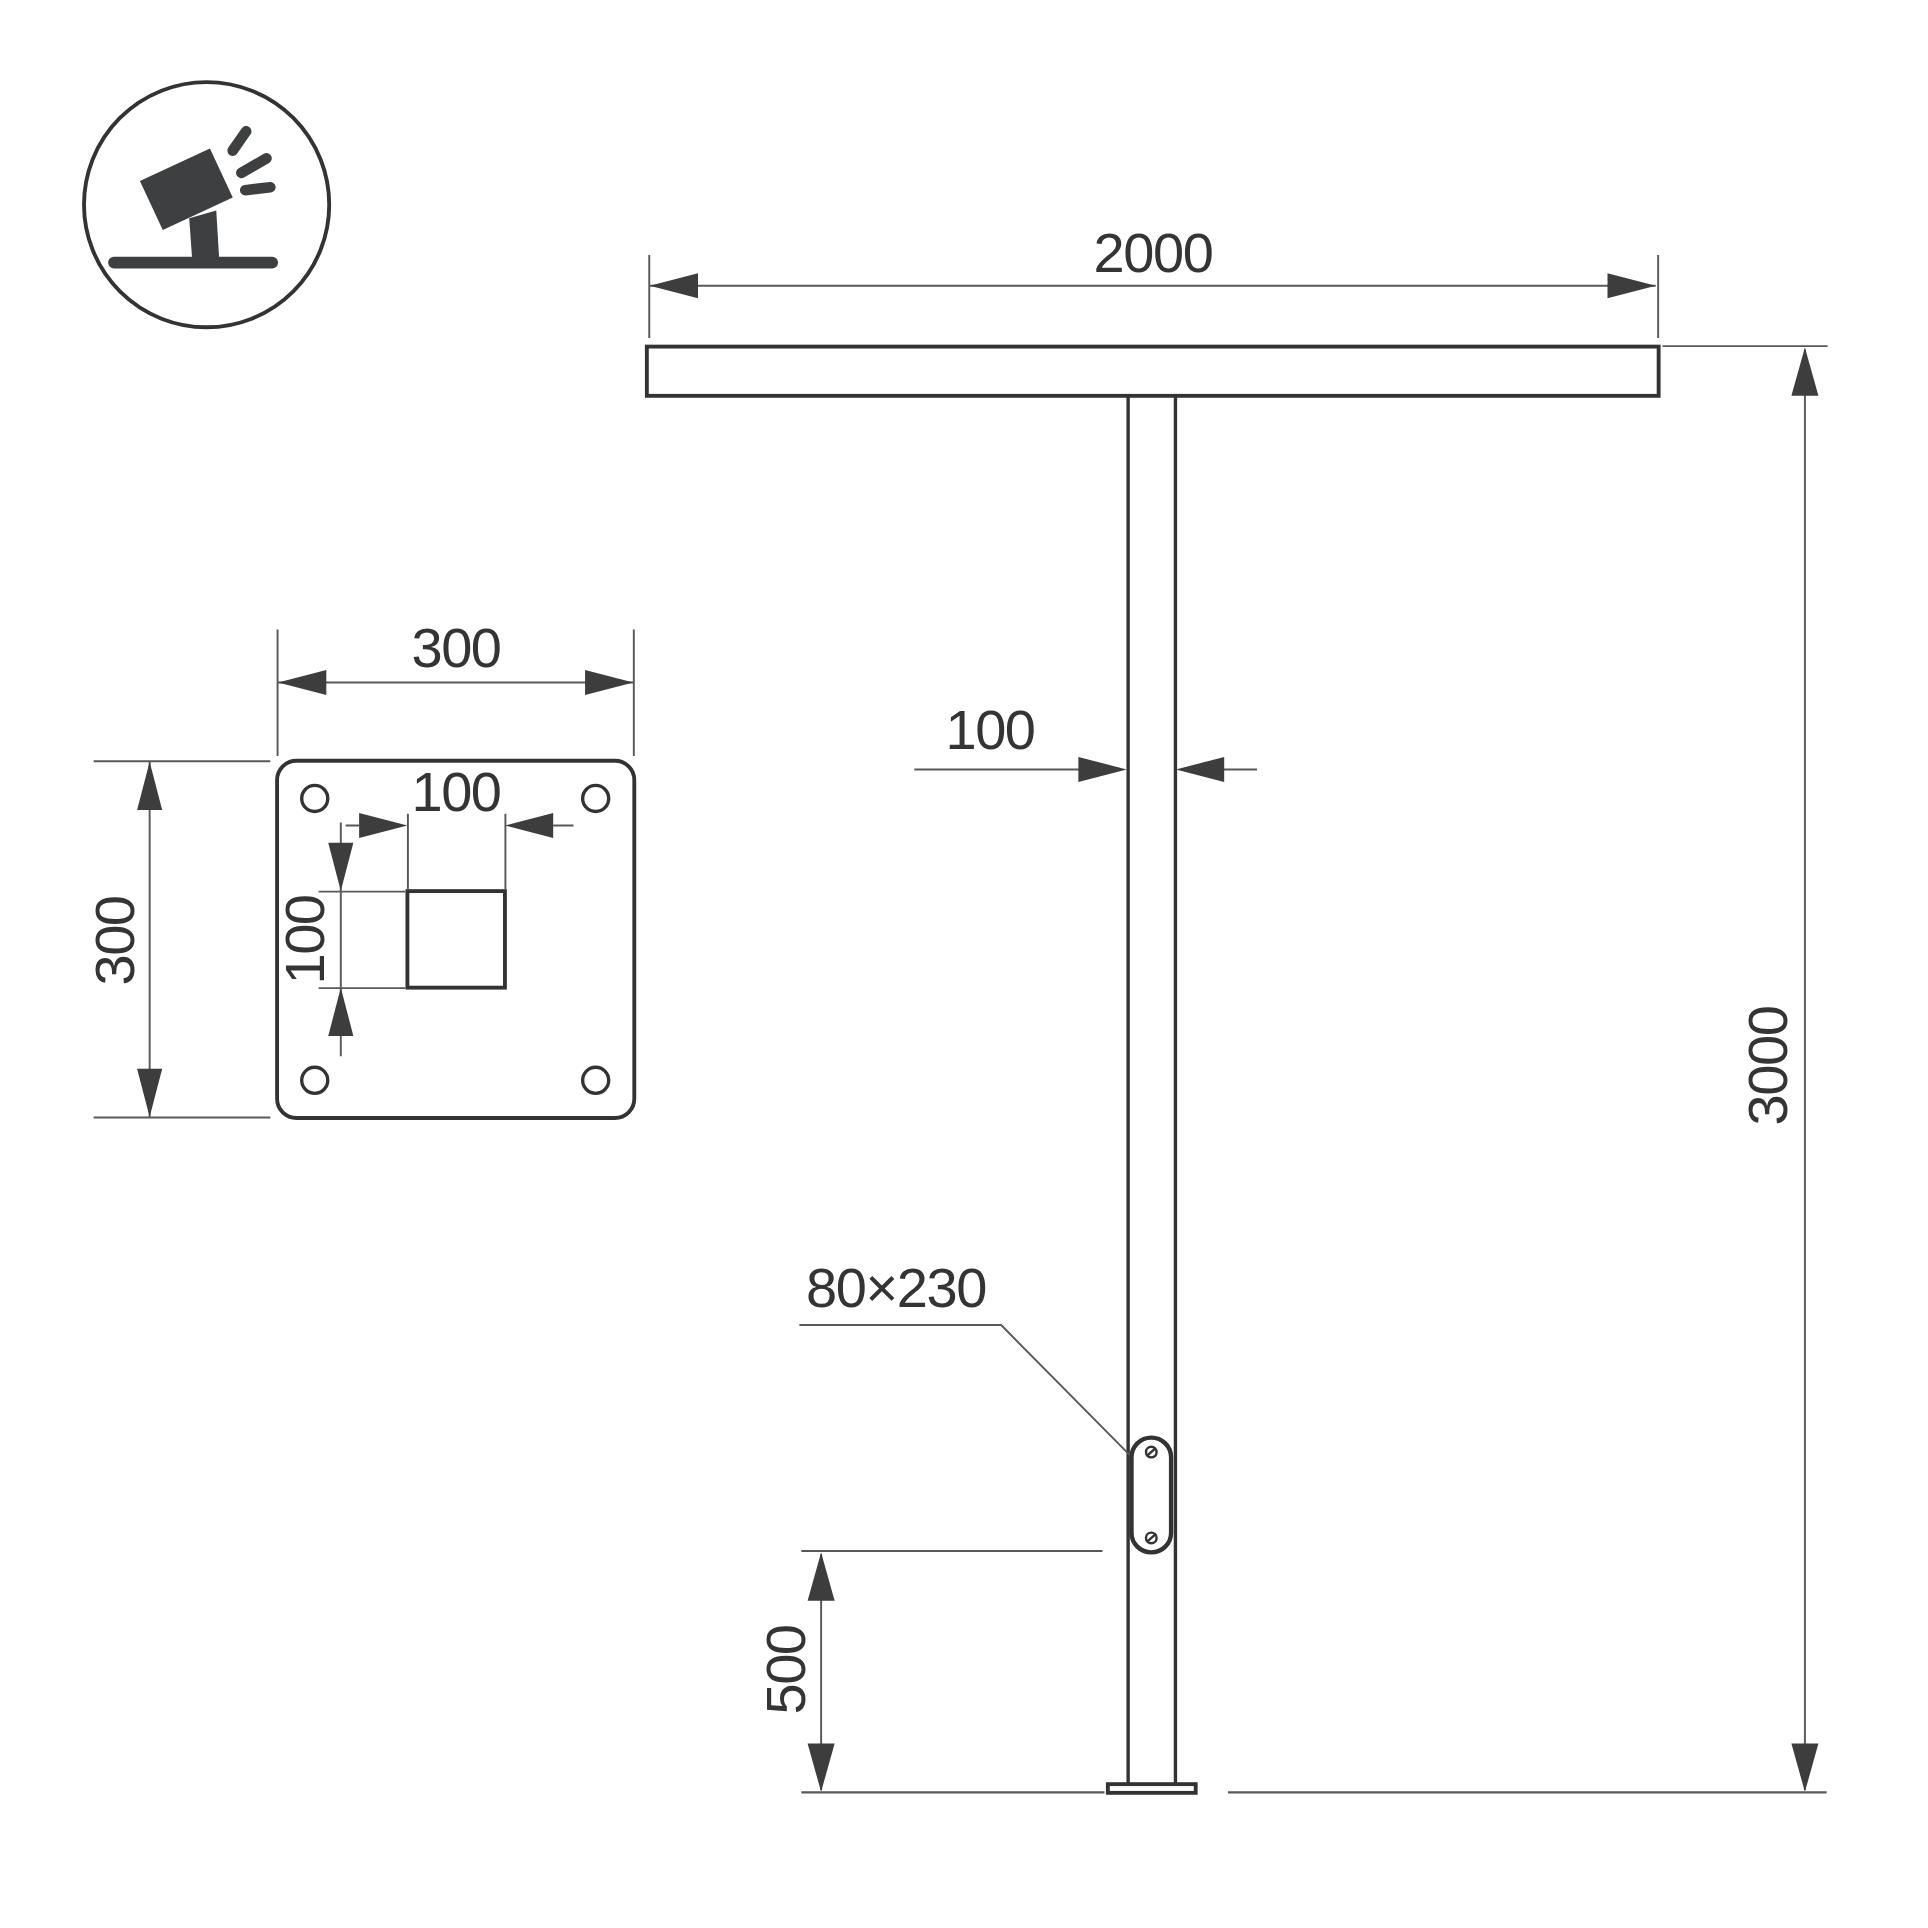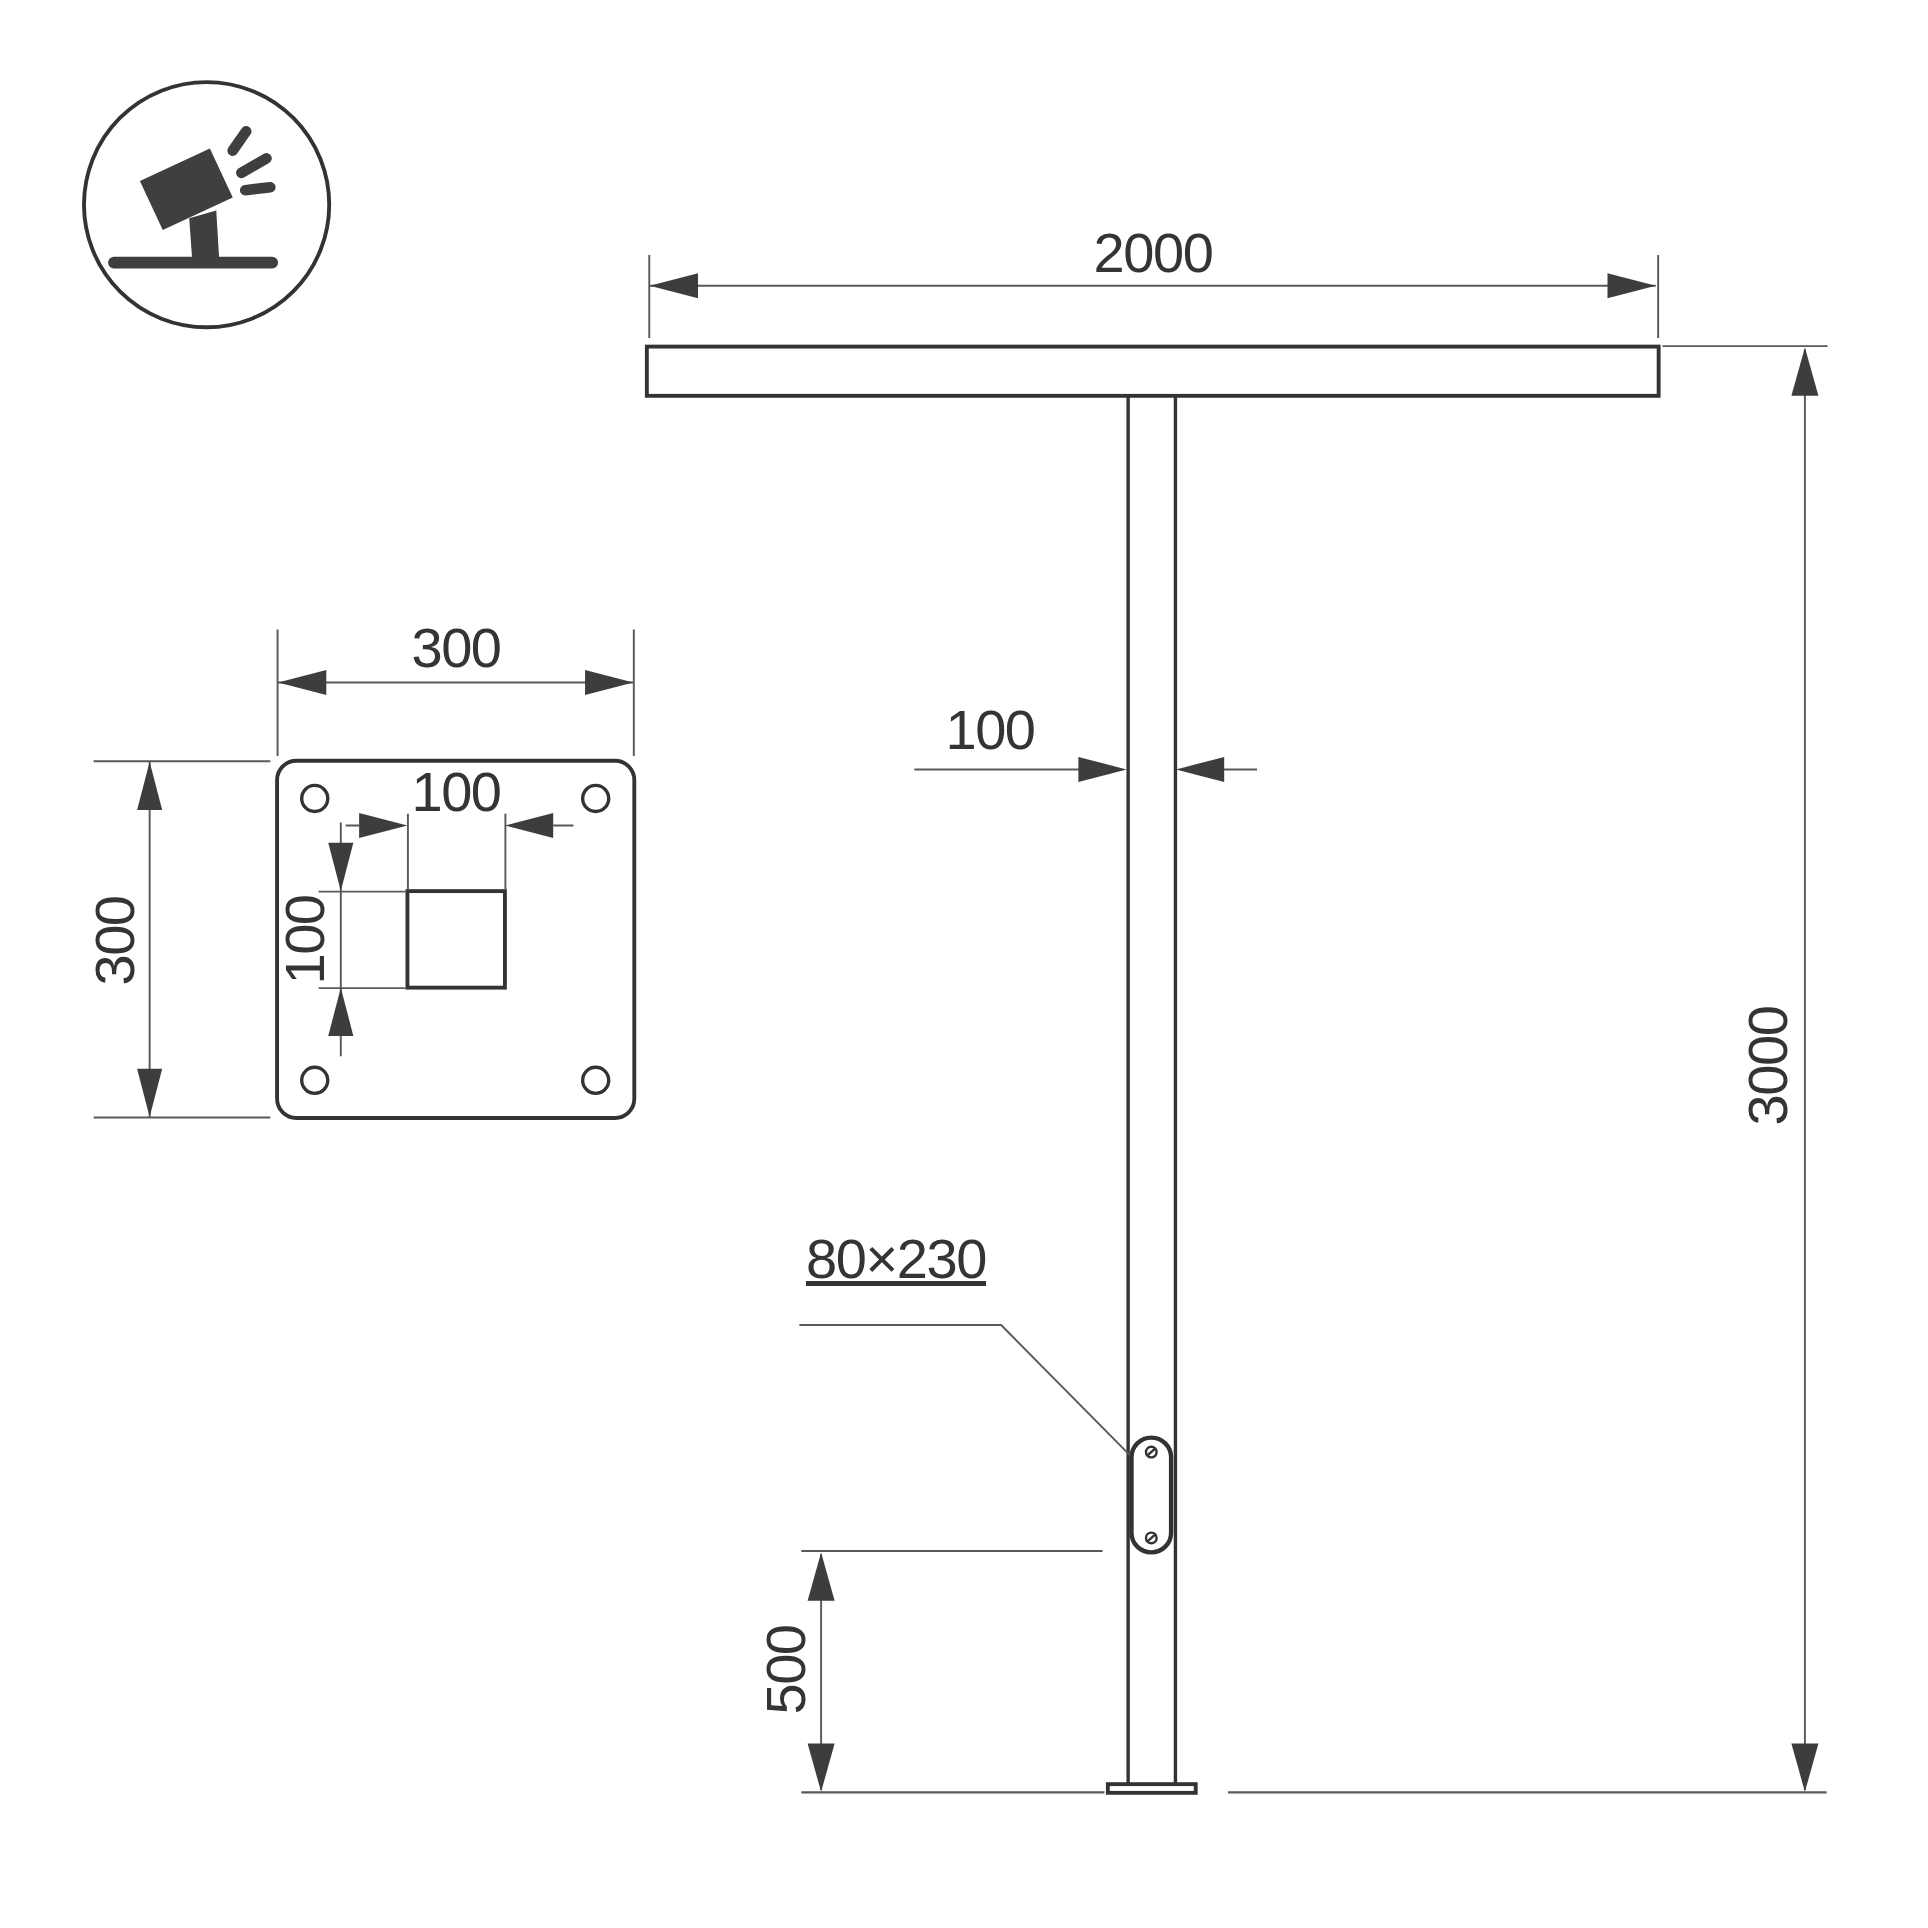--- a/index.html
+++ b/index.html
@@ -116,21 +116,21 @@
         <path d="M330 923.5 H420 M330 1023.5 H420 M353 852 V1094" fill="none" stroke="#595959" stroke-width="2"></path>
         <polygon fill="#3d3d3d" points="353,923 340,873 366,873"></polygon>
         <polygon fill="#3d3d3d" points="353,1023 340,1073 366,1073"></polygon>
       </g>
     </g>
   </svg>
 
   <div class="lbl" style="left:1153px;top:253px;">2000</div>
   <div class="lbl" style="left:990px;top:730px;">100</div>
   <div class="lbl rot" style="left:1768px;top:1066px;">3000</div>
-  <div class="lbl" style="left:896px;top:1259px;text-decoration:underline;">80×230</div>
+  <div class="lbl" style="left:896px;top:1288px;">80×230</div>
   <div class="lbl rot" style="left:786px;top:1670px;">500</div>
   <div class="lbl" style="left:456px;top:648px;">300</div>
   <div class="lbl rot" style="left:115px;top:941px;">300</div>
   <div class="lbl" style="left:456px;top:792px;">100</div>
   <div class="lbl rot" style="left:305px;top:940px;">100</div>
 
 </div>
 
 
 </body></html>

